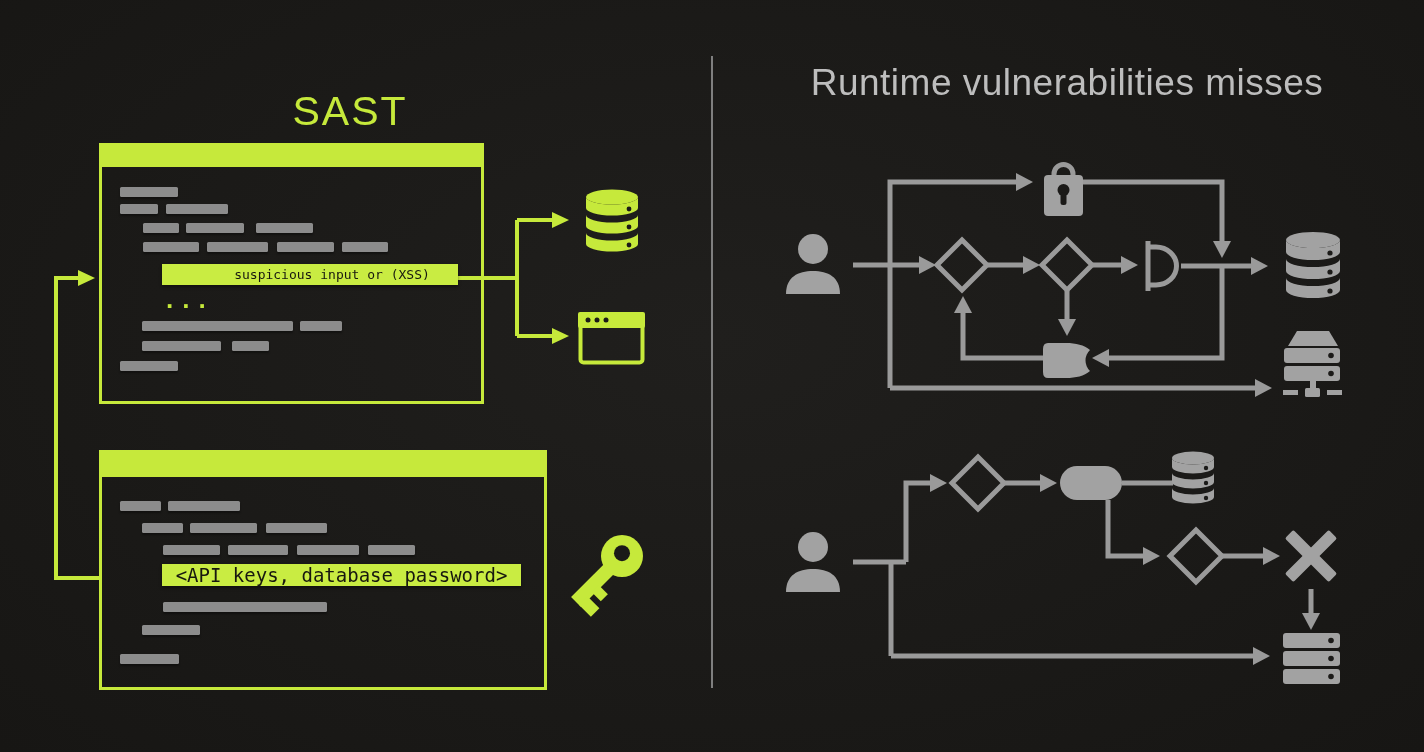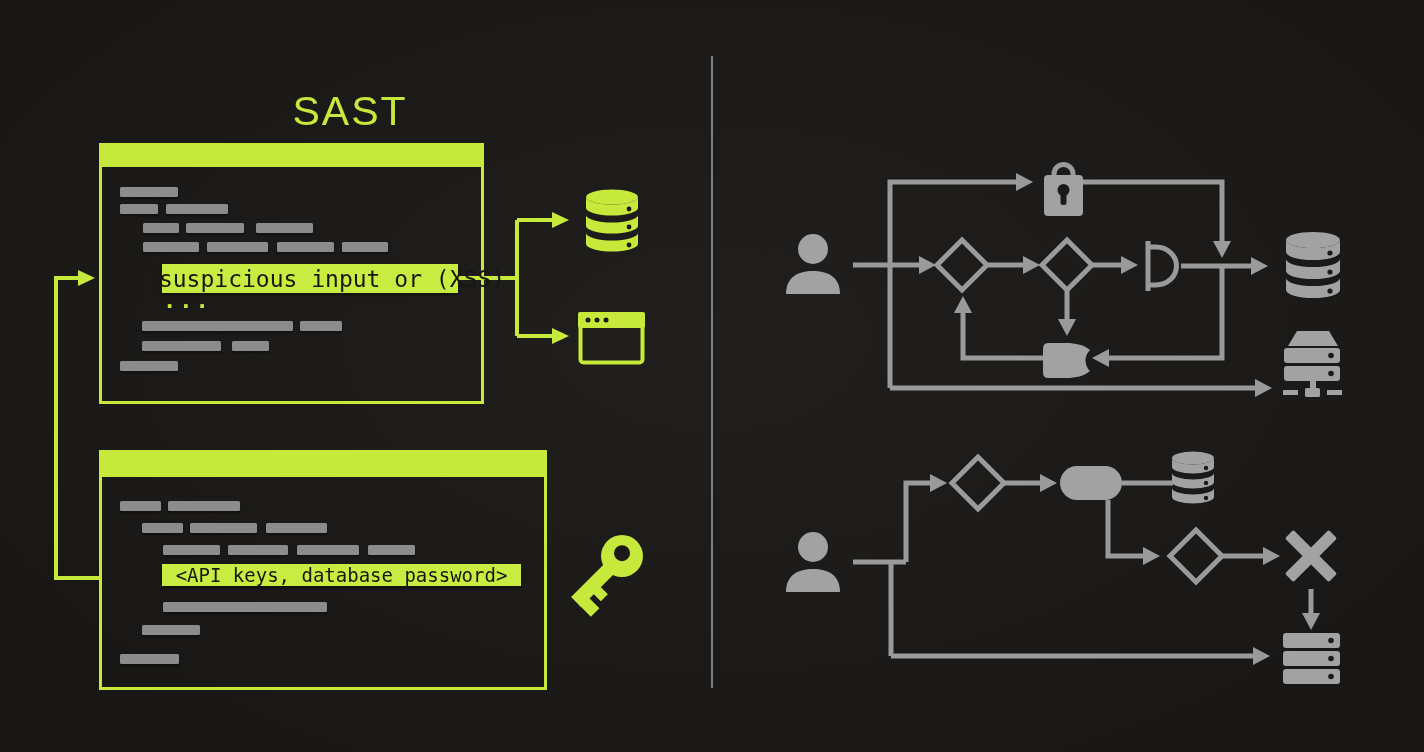--- a/index.html
+++ b/index.html
@@ -23,21 +23,21 @@
   .win .titlebar{position:absolute;left:-3px;top:-3px;background:#c6e93b;}
   
   .bar{position:absolute;height:10px;background:#8c8c8c;border-radius:1.5px;box-shadow:0 2px 2px rgba(0,0,0,.35);}
   
   .hl{
     position:absolute;background:#c9ec42;color:#17170f;
     font-family:"DejaVu Sans Mono", monospace;
     display:flex;align-items:center;justify-content:center;
     box-sizing:border-box;white-space:nowrap;box-shadow:0 2px 3px rgba(0,0,0,.4);
   }
-  .hl1{left:162px;top:264px;width:296px;height:29px;font-size:23px;padding-left:44px;}
+  .hl1{left:162px;top:264px;width:296px;height:21px;font-size:13px;padding-left:44px;}
   .hl2{left:162px;top:564px;width:359px;height:22px;font-size:19px;}
   .dots{
     position:absolute;left:163px;top:288px;color:#c6e93b;
     font-family:"DejaVu Sans Mono", monospace;font-size:22px;font-weight:bold;letter-spacing:3px;
   }
   .divider{position:absolute;left:711px;top:56px;width:2px;height:632px;background:#7f7f7f;}
   svg{position:absolute;left:0;top:0;}
   .g-stroke{stroke:#9a9a9a;stroke-width:5;fill:none;}
   .g-fill{fill:#a2a2a2;}
   .g-tri{fill:#9a9a9a;}
@@ -208,20 +208,21 @@
         <rect x="1283" y="651" width="57" height="15" rx="3" class="g-fill"></rect>
         <rect x="1283" y="669" width="57" height="15" rx="3" class="g-fill"></rect>
         <circle cx="1331" cy="640.5" r="2.8" class="dark"></circle>
         <circle cx="1331" cy="658.5" r="2.8" class="dark"></circle>
         <circle cx="1331" cy="676.5" r="2.8" class="dark"></circle>
       </g>
     </g>
   </svg>
 
   <div class="abs title-left">SAST</div>
+  <div class="abs title-right">Runtime vulnerabilities misses</div>
 
   <div class="divider"></div>
 
   <div class="win" style="left:99px;top:143px;width:385px;height:261px;">
     <div class="titlebar" style="width:385px;height:24px;"></div>
   </div>
 
   <div class="bar" style="left:120px;top:187px;width:58px;"></div>
   <div class="bar" style="left:120px;top:204px;width:38px;"></div>
   <div class="bar" style="left:166px;top:204px;width:62px;"></div>

